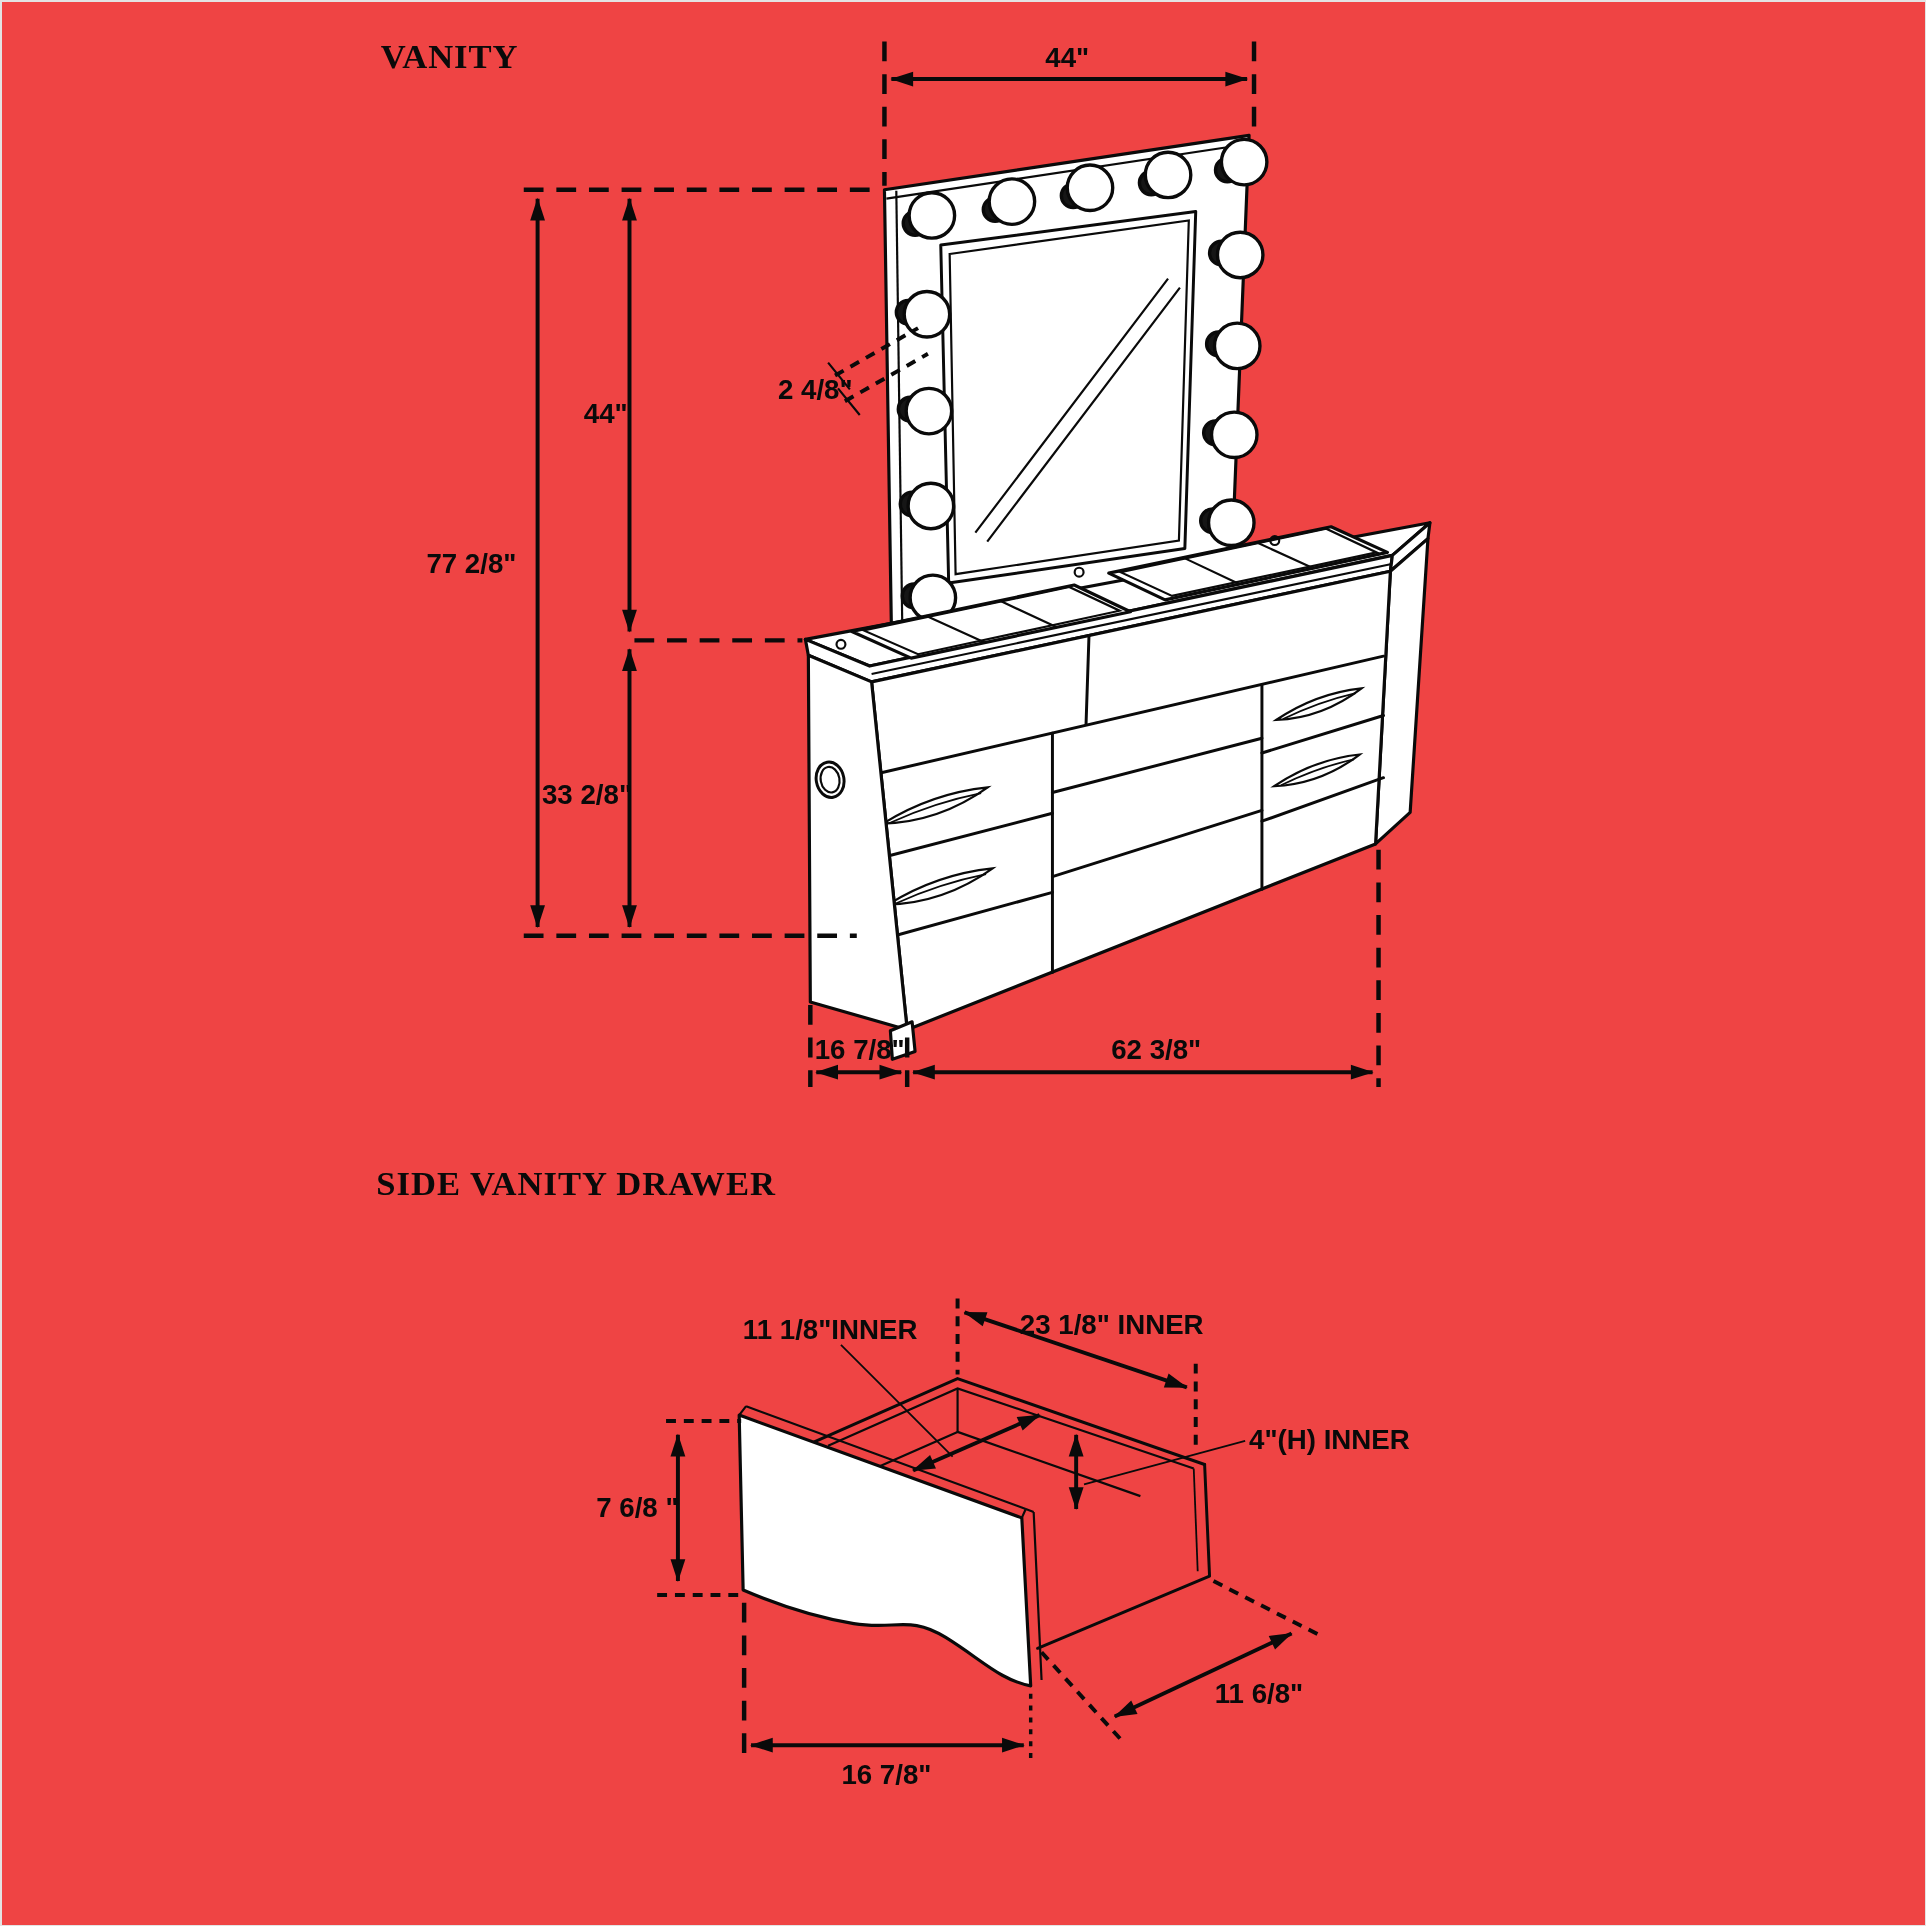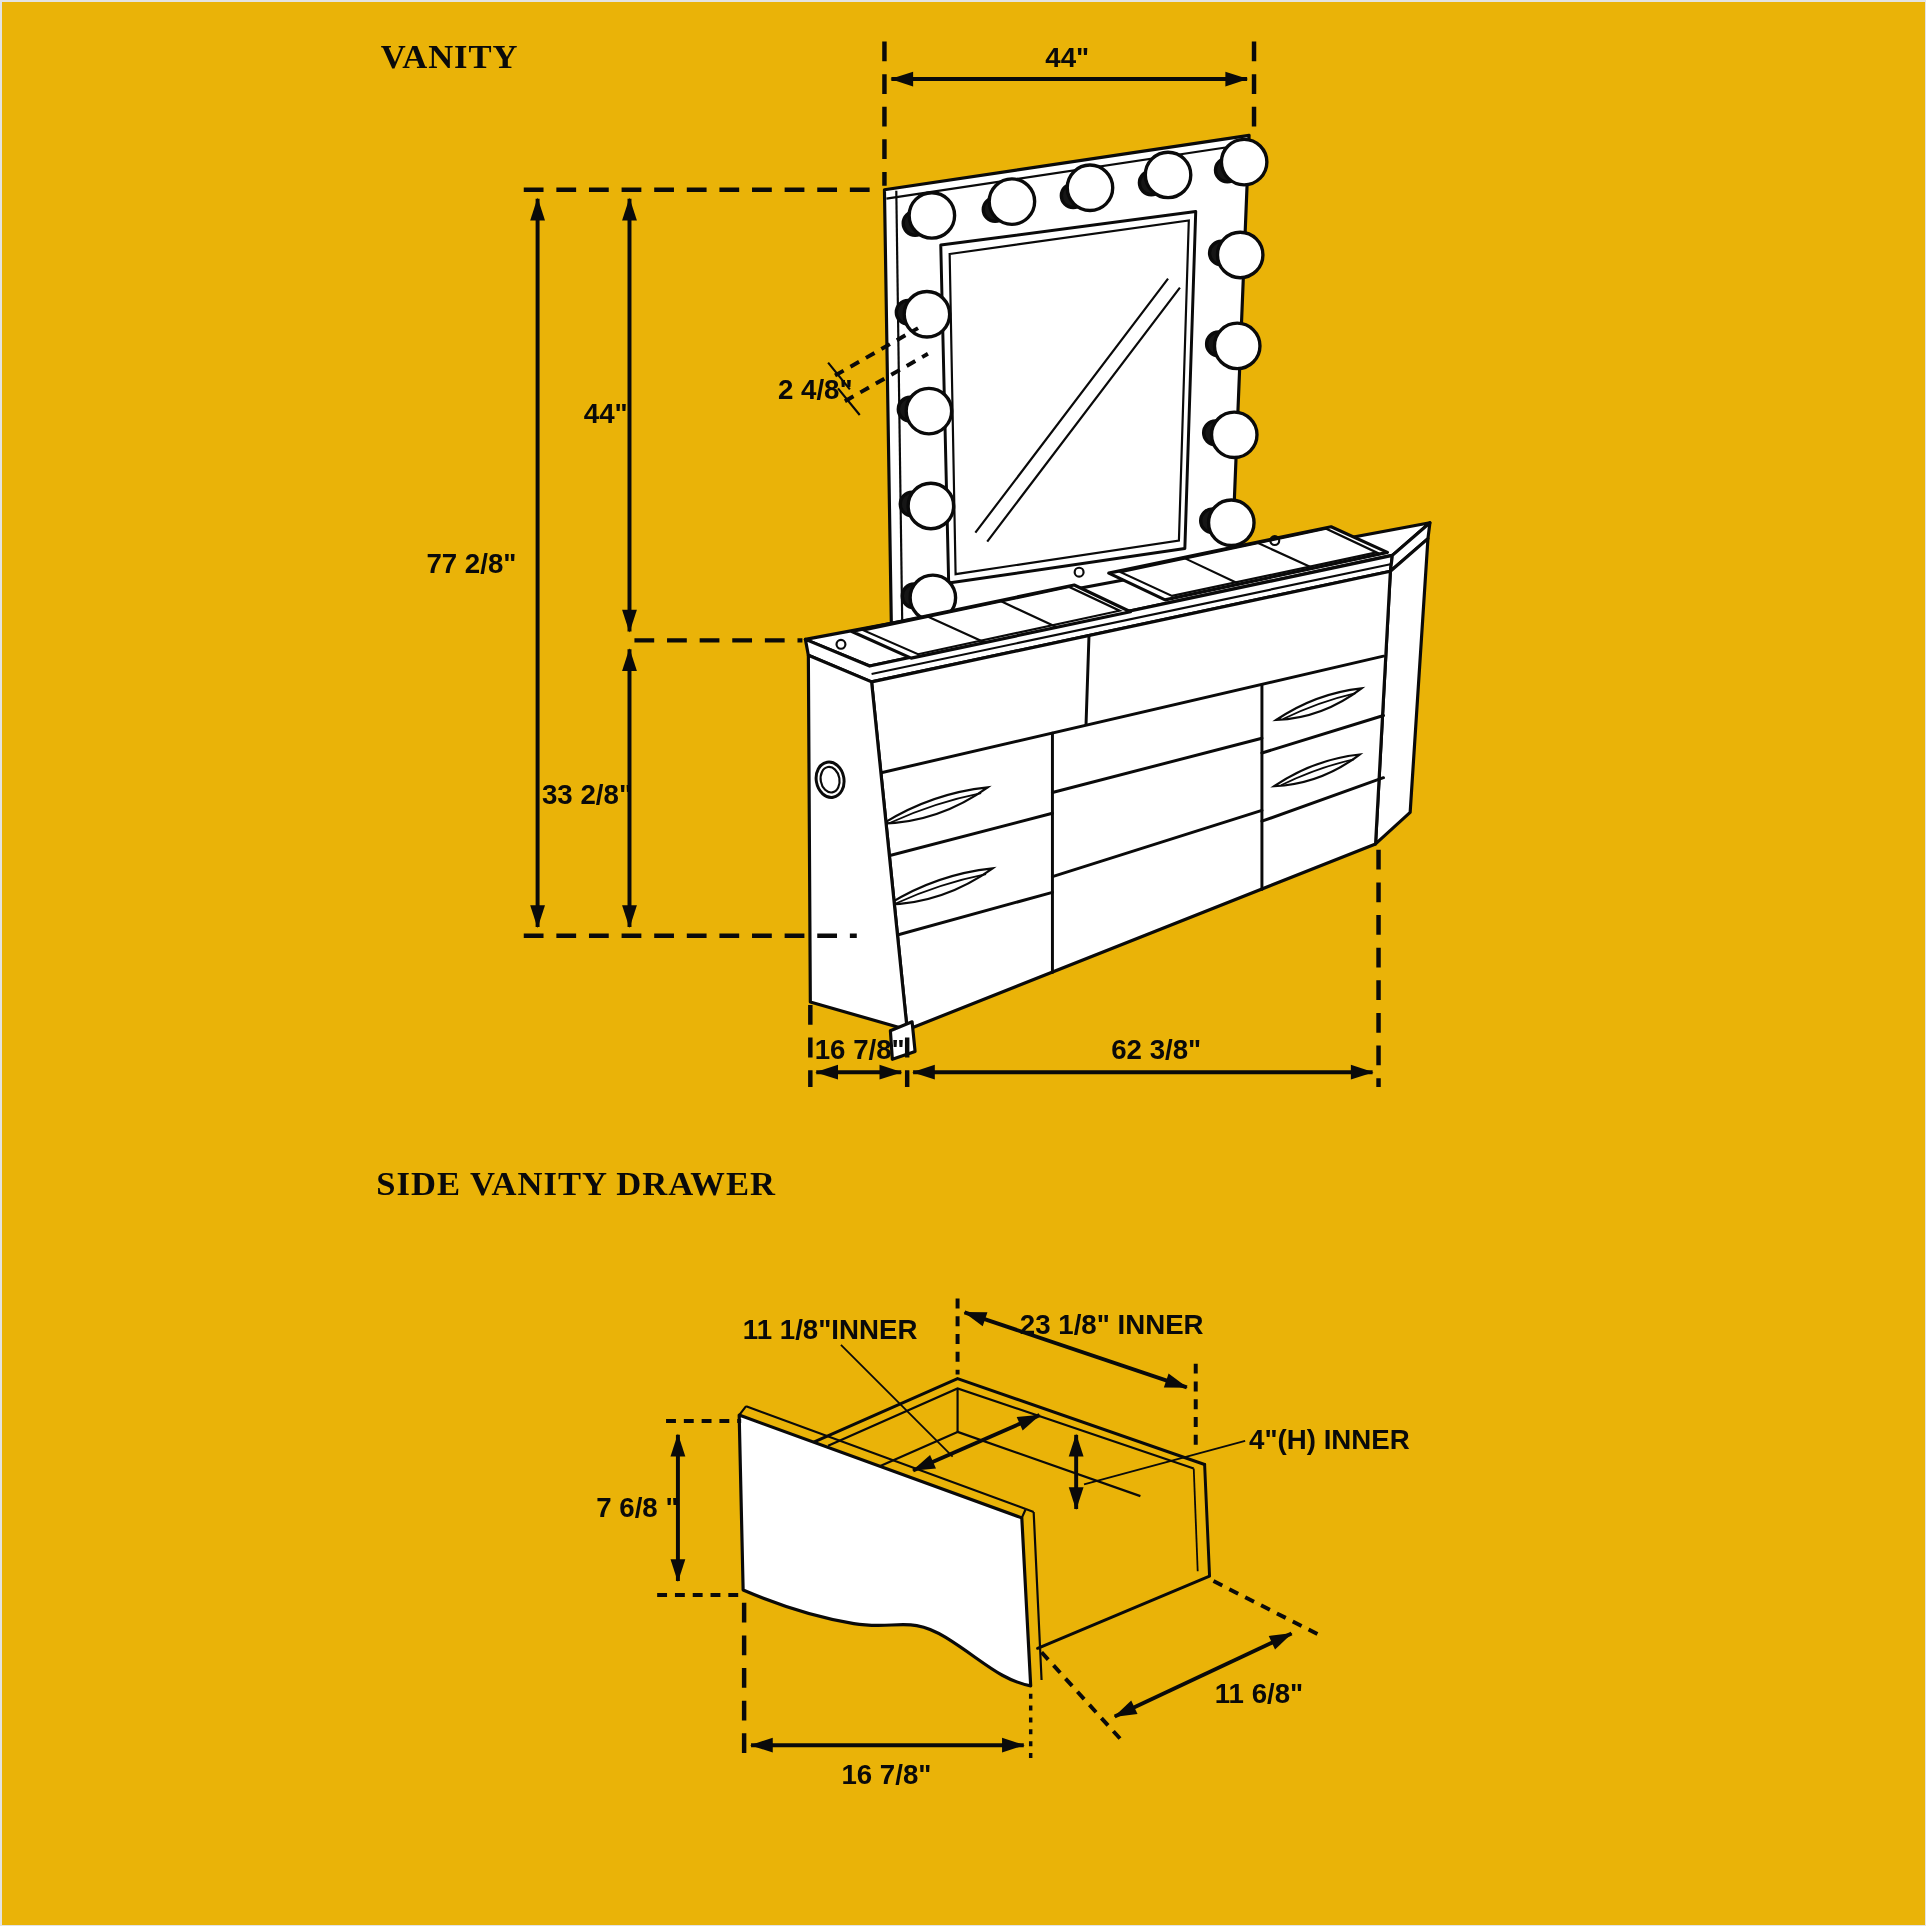--- a/index.html
+++ b/index.html
@@ -1,16 +1,16 @@
 <!DOCTYPE html>
 <html><head>
 <meta charset="utf-8">
 <style>
   html,body{margin:0;padding:0;background:#ffffff;}
-  .canvas{width:1923px;height:1923px;border:2px solid #e3e3e3;background:#eab308;overflow:hidden;}
+  .canvas{width:1923px;height:1923px;border:2px solid #e3e3e3;background:#ef4444;overflow:hidden;}
   svg{display:block;}
   .ln{stroke:#0a0a0a;stroke-width:3;fill:none;stroke-linecap:round;stroke-linejoin:round;}
   .ln2{stroke:#0a0a0a;stroke-width:2.2;fill:none;}
   .face{stroke:#0a0a0a;stroke-width:3.2;fill:#ffffff;stroke-linejoin:round;}
   .dim{stroke:#0a0a0a;stroke-width:4;fill:none;}
   .ext{stroke:#0a0a0a;stroke-width:4.5;fill:none;stroke-dasharray:20 13;}
   .ext-s{stroke:#0a0a0a;stroke-width:4;fill:none;stroke-dasharray:10 8;}
   .dot{stroke:#0a0a0a;stroke-width:3.5;fill:none;stroke-dasharray:5 7;}
   .lbl{font-family:"Liberation Sans",sans-serif;font-weight:bold;font-size:28px;fill:#0a0a0a;}
   .ttl{font-family:"Liberation Serif",serif;font-weight:bold;font-size:35px;fill:#0a0a0a;letter-spacing:1px;}

